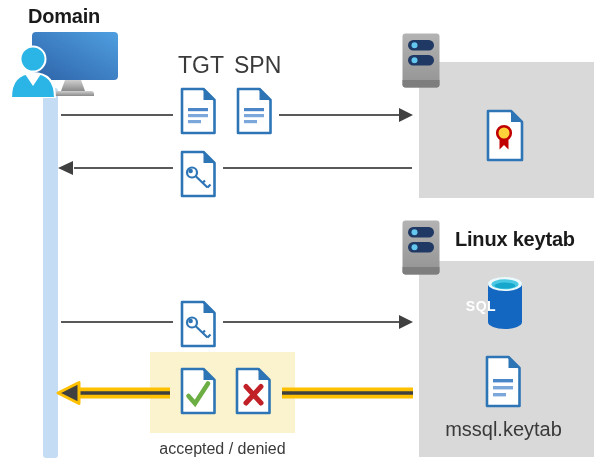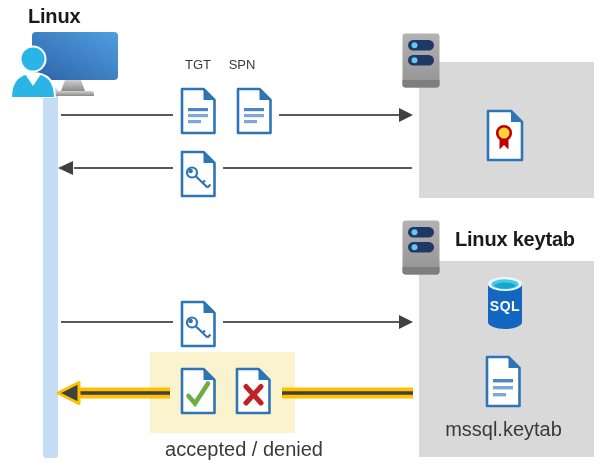--- a/index.html
+++ b/index.html
@@ -18,21 +18,21 @@
   .canvas{position:relative;width:600px;height:468px;background:#fff;overflow:hidden;
           font-family:"Liberation Sans",sans-serif;}
   .gray-box{position:absolute;background:var(--gray-box);z-index:1;}
   .highlight{position:absolute;background:var(--highlight-yellow);z-index:1;}
   .timeline{position:absolute;left:43px;top:88px;width:15px;height:370px;
             background:var(--timeline);border-radius:3px;z-index:2;}
   .arrows{position:absolute;left:0;top:0;z-index:3;pointer-events:none;}
   .icon{position:absolute;z-index:4;}
   .heading{position:absolute;z-index:5;font-size:20px;font-weight:700;
            color:var(--heading-text);letter-spacing:-0.2px;line-height:23px;}
-  .label{position:absolute;z-index:5;font-size:13px;font-weight:400;
+  .label{position:absolute;z-index:5;font-size:23px;font-weight:400;
          color:var(--label-text);line-height:22px;}
   .gline{stroke:var(--arrow-gray);stroke-width:2;fill:none;}
   .ghead{fill:var(--arrow-dark);}
   .yline{stroke:var(--arrow-yellow);stroke-width:11;fill:none;}
   .ydark{stroke:var(--arrow-dark);stroke-width:3.5;fill:none;}
   .yhead{fill:var(--arrow-dark);stroke:var(--arrow-yellow);stroke-width:3;stroke-linejoin:round;}
   .docfill{fill:#fff;stroke:var(--doc-border);stroke-width:2.6;stroke-linejoin:round;}
   .fold{fill:var(--doc-border);}
   .sql-text{position:absolute;z-index:5;width:38px;text-align:center;color:#fff;
             font-size:14px;font-weight:700;letter-spacing:0.5px;}
@@ -78,36 +78,36 @@
       <path class="gline" d="M61,322 H173 M223,322 H400"></path>
       <polygon class="ghead" points="413,322 399,315 399,329"></polygon>
     </g>
     <g>
       <path class="yline" d="M80,393 H170 M282,393 H413"></path>
       <path class="ydark" d="M80,393 H170 M282,393 H413"></path>
       <polygon class="yhead" points="58,393 79,382.5 79,403.5"></polygon>
     </g>
   </svg>
 
-  <div class="heading" style="left:28px;top:5px">Linux</div>
+  <div class="heading" style="left:28px;top:5px">Domain</div>
   <svg class="icon" style="left:8px;top:30px" width="114" height="68" viewBox="0 0 114 68">
     <g>
       <rect x="24" y="2" width="86" height="48" rx="4" fill="url(#monitorGrad)"></rect>
       <path d="M57,50 L73,50 L77,61 L53,61 Z" fill="url(#standGrad)"></path>
       <path d="M47,61 H83 a3,3 0 0 1 3,3 v2 H44 v-2 a3,3 0 0 1 3,-3 Z" fill="url(#standGrad)"></path>
     </g>
     <g>
       <path d="M3,68 C3,50 11,43 25,43 C39,43 47,50 47,68 Z" style="fill:var(--person-cyan,#2BB4E6)" stroke="#fff" stroke-width="2"></path>
       <path d="M17,44 L25,56 L33,44 Z" fill="#fff"></path>
       <circle cx="25" cy="29" r="12.5" style="fill:var(--person-cyan,#2BB4E6)" stroke="#fff" stroke-width="2"></circle>
     </g>
   </svg>
 
   <div class="label" style="left:178px;top:54px;width:40px;text-align:center">TGT</div>
-  <div class="label" style="left:222px;top:54px;width:40px;text-align:center">SPN</div>
+  <div class="label" style="left:234px;top:54px;width:40px;text-align:center">SPN</div>
 
   <svg class="icon" style="left:178px;top:87px" width="40" height="48" viewBox="0 0 40 48">
     <path class="docfill" d="M4,2 H25.5 L36.5,13 V46 H4 Z"></path>
     <path class="fold" d="M25.5,2 V13 H36.5 Z"></path>
     <rect x="10" y="21" width="20" height="3.2" style="fill:var(--doc-line-dark,#4A86C8)"></rect>
     <rect x="10" y="27" width="20" height="3.2" style="fill:var(--doc-line,#7BA7DB)"></rect>
     <rect x="10" y="33" width="13" height="3.2" style="fill:var(--doc-line,#7BA7DB)"></rect>
   </svg>
   <svg class="icon" style="left:234px;top:87px" width="40" height="48" viewBox="0 0 40 48">
     <path class="docfill" d="M4,2 H25.5 L36.5,13 V46 H4 Z"></path>
@@ -151,21 +151,21 @@
     <rect x="6" y="22" width="26" height="10.5" rx="5.2" style="fill:var(--server-pill-navy,#1F3864)"></rect>
     <circle cx="12.5" cy="27.2" r="3" style="fill:var(--server-dot-blue,#64C7F0)"></circle>
   </svg>
 
   <svg class="icon" style="left:486px;top:275px" width="38" height="56" viewBox="0 0 38 56">
     <path d="M2,9 V47 A17,7 0 0 0 36,47 V9 Z" style="fill:var(--sql-blue,#1467C1)"></path>
     <ellipse cx="19" cy="9" rx="17" ry="7" fill="#EAF9FC"></ellipse>
     <ellipse cx="19" cy="9.3" rx="13.5" ry="5" style="fill:var(--sql-cyan,#49C7E3)"></ellipse>
     <ellipse cx="19" cy="10.6" rx="10.5" ry="3" fill="#18A7CC"></ellipse>
   </svg>
-  <div class="sql-text" style="left:486px;top:298px">SQL</div>
+  <div class="sql-text" style="left:462px;top:298px">SQL</div>
 
   <svg class="icon" style="left:178px;top:300px" width="40" height="48" viewBox="0 0 40 48">
     <path class="docfill" d="M4,2 H25.5 L36.5,13 V46 H4 Z"></path>
     <path class="fold" d="M25.5,2 V13 H36.5 Z"></path>
     <g style="stroke:var(--doc-border,#2E75B6)" stroke-width="2.2" fill="none">
       <circle cx="14" cy="22.5" r="5"></circle>
       <circle cx="12.6" cy="21" r="1.2"></circle>
       <path d="M17.5,26 L29.5,37.5 M29.5,37.5 L32.5,34.5 M24.5,33 L27,30.5"></path>
     </g>
   </svg>
@@ -173,21 +173,21 @@
   <svg class="icon" style="left:178px;top:367px" width="40" height="48" viewBox="0 0 40 48">
     <path class="docfill" d="M4,2 H25.5 L36.5,13 V46 H4 Z"></path>
     <path class="fold" d="M25.5,2 V13 H36.5 Z"></path>
     <path d="M10.5,29 L17,36.5 L30,16.5" fill="none" stroke-linecap="round" style="stroke:var(--check-green,#6CAE44)" stroke-width="4.6"></path>
   </svg>
   <svg class="icon" style="left:233px;top:367px" width="40" height="48" viewBox="0 0 40 48">
     <path class="docfill" d="M4,2 H25.5 L36.5,13 V46 H4 Z"></path>
     <path class="fold" d="M25.5,2 V13 H36.5 Z"></path>
     <path d="M13,19.5 L28,36 M28,19.5 L13,36" fill="none" stroke-linecap="round" style="stroke:var(--deny-red,#C02026)" stroke-width="5"></path>
   </svg>
-  <div class="label" style="left:138px;top:438px;width:185px;text-align:right;font-size:20px">accepted / denied</div>
+  <div class="label" style="left:130px;top:438px;width:185px;text-align:center;font-size:16px">accepted / denied</div>
 
   <svg class="icon" style="left:483px;top:355px" width="40" height="53" viewBox="0 0 40 53">
     <path class="docfill" d="M4,2 H25.5 L36.5,13 V51 H4 Z"></path>
     <path class="fold" d="M25.5,2 V13 H36.5 Z"></path>
     <rect x="10" y="24" width="20" height="3.4" style="fill:var(--doc-line-dark,#4A86C8)"></rect>
     <rect x="10" y="31" width="20" height="3.4" style="fill:var(--doc-line,#7BA7DB)"></rect>
     <rect x="10" y="38" width="13" height="3.4" style="fill:var(--doc-line,#7BA7DB)"></rect>
   </svg>
   <div class="label" style="left:419px;top:418px;width:169px;text-align:center;font-size:20px">mssql.keytab</div>
 

